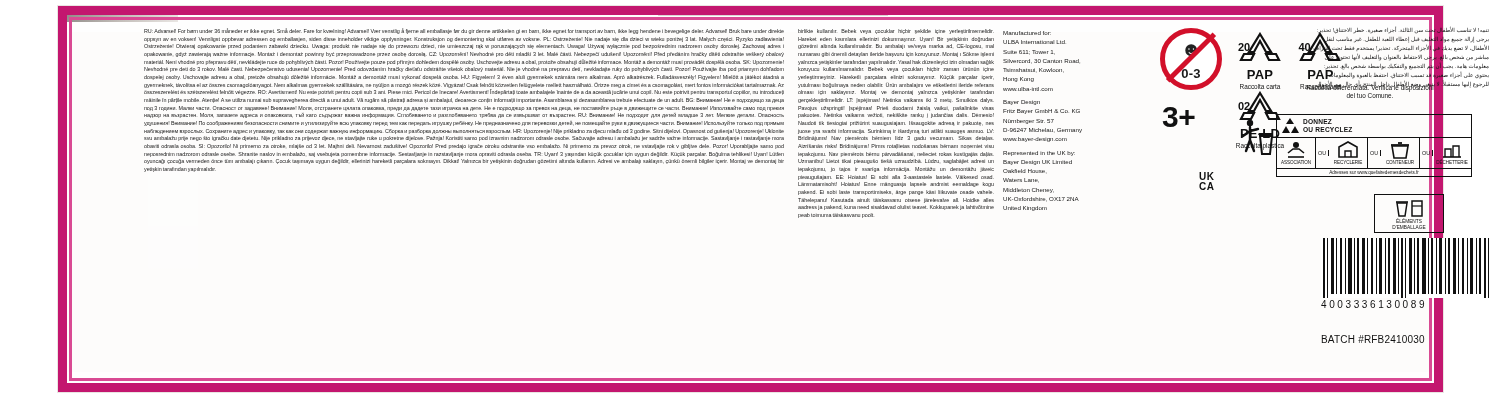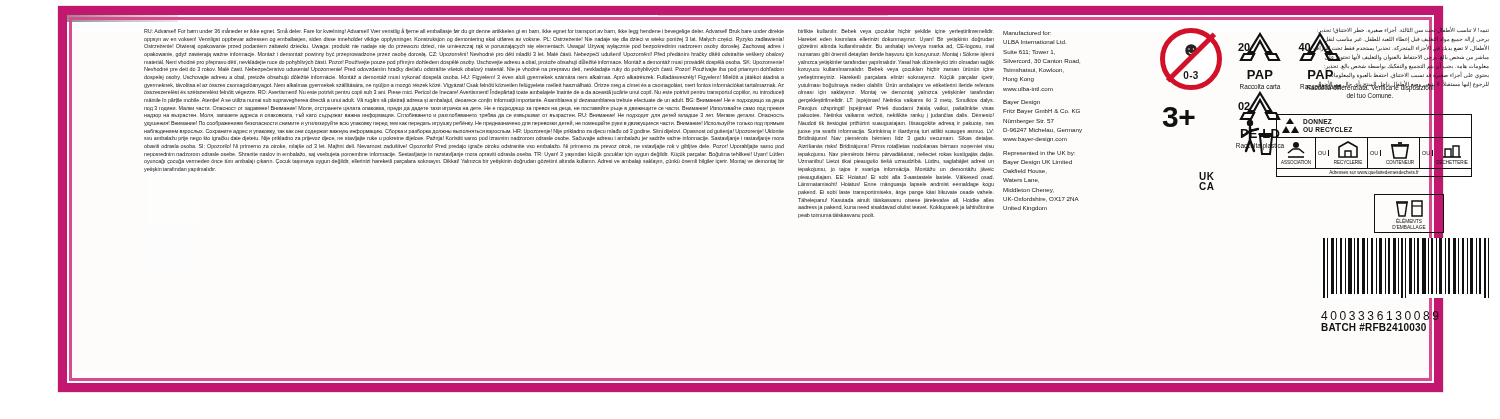--- a/index.html
+++ b/index.html
@@ -156,21 +156,21 @@
     font-size: 20px;
     line-height: 26px;
     text-align: center;
   }
   .no03 .label {
     position: absolute;
     left: 0;
     bottom: 9px;
     width: 62px;
     text-align: center;
-    font-size: 10px;
+    font-size: 13px;
     font-weight: bold;
     color: #1a1a1a;
     letter-spacing: .3px;
   }
 
   .plus3 {
     position: absolute;
     left: 6px;
     top: 74px;
     font-size: 30px;
@@ -340,33 +340,32 @@
     top: 232px;
     width: 176px;
   }
   .barcode {
     height: 60px;
     width: 172px;
     background-repeat: no-repeat;
     background-size: 100% 100%;
   }
   .barcode-num {
-    font-size: 12px;
+    font-size: 10px;
     letter-spacing: 2.6px;
     color: #111;
-    margin-top: 11px;
+    margin-top: 1px;
   }
   .batch {
     position: absolute;
     left: 1263px;
-    top: 316px;
+    top: 328px;
     font-size: 10px;
     color: #111;
     letter-spacing: .2px;
-    font-weight: bold;
   }
 
   
   .edge-left {
     position: absolute;
     left: 0;
     top: 0;
     width: 58px;
     height: 419px;
     background: #ffffff;

